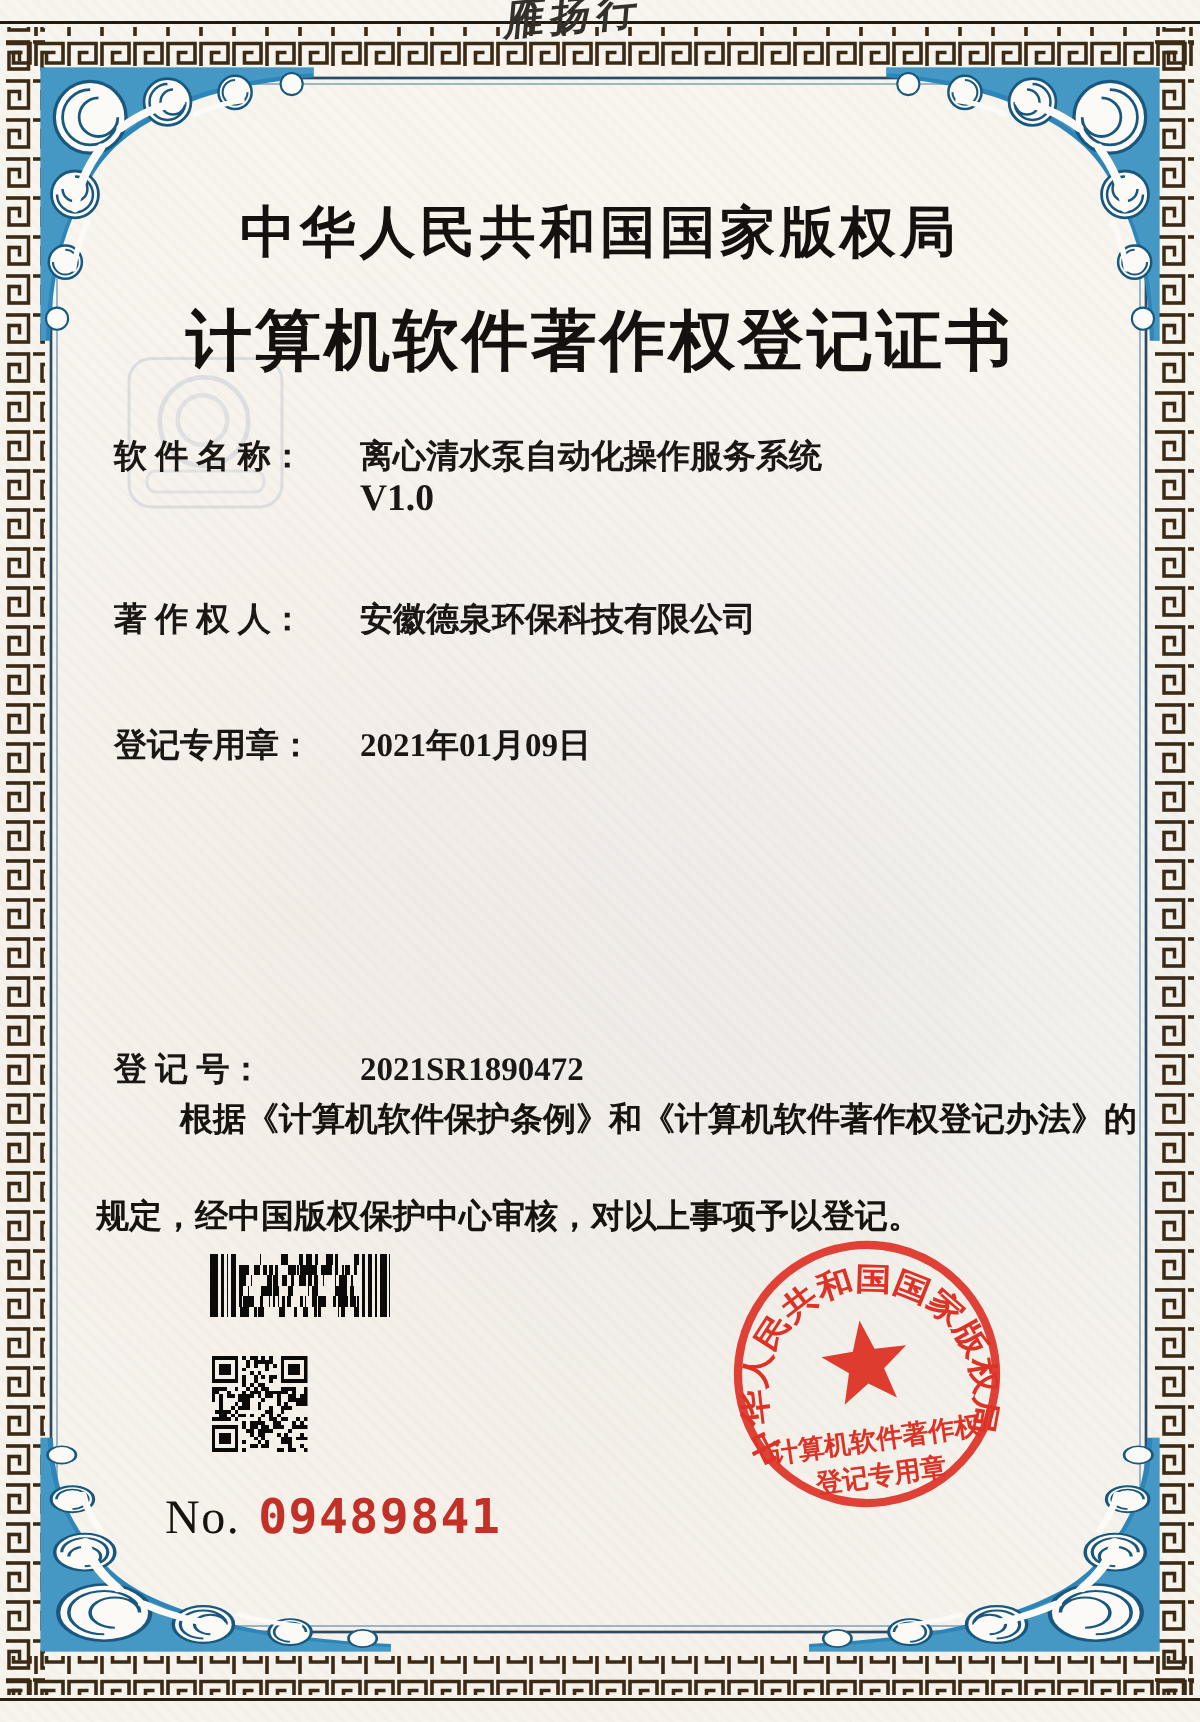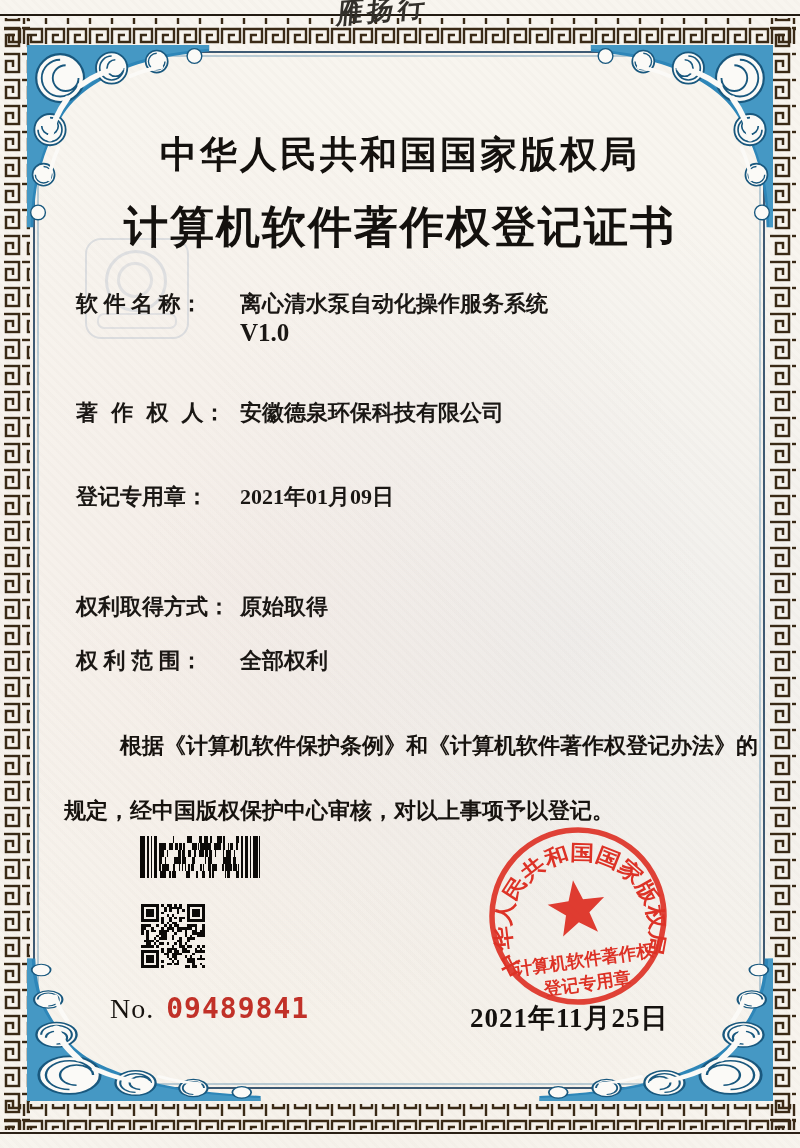--- a/index.html
+++ b/index.html
@@ -29,28 +29,28 @@
   .emboss .ring2{position:absolute;left:30px;top:22px;width:30px;height:30px;border:3px solid rgba(128,150,178,.30);border-radius:50%;}
   .emboss .blobs{position:absolute;left:10px;bottom:8px;width:76px;height:12px;border:2px solid rgba(128,150,178,.30);border-radius:7px;}
   .issuer-title{left:36px;top:130px;width:728px;text-align:center;font-size:37px;font-weight:bold;letter-spacing:3px;color:#14110e;}
   .cert-title{left:36px;top:198px;width:728px;text-align:center;font-size:44px;font-weight:bold;letter-spacing:2px;color:#14110e;}
   .cert-no{left:300px;top:247px;width:418px;text-align:right;font-size:20px;font-weight:bold;}
   .cert-no .lbl{margin-right:14px;}
   .field{left:76px;width:660px;font-size:22px;font-weight:bold;white-space:nowrap;}
   .field .flabel{display:inline-block;width:162px;}
   .field .fvalue{margin-left:2px;}
   .f-swname{top:289px;} .f-swver{left:240px;top:319px;font-size:25px;font-weight:bold;}
-  .f-owner{top:398px;font-family:Liberation Mono, monospace;}
+  .f-owner{top:398px;}
   .f-devdate{top:482px;} .f-pubdate{top:538px;} .f-acq{top:592px;} .f-scope{top:646px;} .f-reg{top:698px;}
   .stmt{font-size:22px;font-weight:bold;white-space:nowrap;color:#17130f;}
   .stmt1{left:120px;top:731px;}
   .stmt2{left:64px;top:796px;}
   .barcode{left:140px;top:836px;}
   .qrcode{left:141px;top:904px;}
-  .serial{left:110px;top:992px;font-size:28px;white-space:nowrap;}
+  .serial{left:110px;top:992px;font-size:32px;white-space:nowrap;}
   .serial .prefix{font-family:"Liberation Serif","DejaVu Serif",serif;color:#17130f;letter-spacing:1px;}
   .serial .number{font-family:"DejaVu Sans Mono",monospace;font-weight:bold;color:#c13128;margin-left:12px;letter-spacing:1px;}
   .seal-svg{left:460px;top:800px;}
   .issue-date{left:470px;top:1000px;font-size:27px;font-weight:bold;letter-spacing:1px;color:#14110e;}
 </style>
 </head>
 <body>
 
 <div class="page">
 
@@ -117,25 +117,22 @@
   </div>
   <div class="abs f-swver">V1.0</div>
 
   <div class="abs field f-owner">
     <span class="flabel">著 作 权 人：</span><span class="fvalue">安徽德泉环保科技有限公司</span>
   </div>
 
   <div class="abs field f-devdate">
     <span class="flabel">登记专用章：</span><span class="fvalue">2021年01月09日</span>
   </div>
-  <div class="abs field f-acq">
-    <span class="flabel">权利取得方式：</span><span class="fvalue">原始取得</span>
-  </div>
-  <div class="abs field f-scope">
-    <span class="flabel">权 利 范 围：</span><span class="fvalue">全部权利</span>
+  <div class="abs field f-reg">
+    <span class="flabel">登  记  号：</span><span class="fvalue">2021SR1890472</span>
   </div>
 
   <div class="abs stmt stmt2">规定，经中国版权保护中心审核，对以上事项予以登记。</div>
   <div class="abs stmt stmt1">根据《计算机软件保护条例》和《计算机软件著作权登记办法》的</div>
 
   <svg class="abs barcode" width="120" height="42" viewBox="0 0 120 42" shape-rendering="crispEdges">
     <rect x="0" y="0" width="5" height="42" fill="#0c0a08"></rect>
     <rect x="7" y="0" width="2" height="42" fill="#0c0a08"></rect>
     <rect x="11" y="0" width="1" height="42" fill="#0c0a08"></rect>
     <rect x="14" y="0" width="3" height="42" fill="#0c0a08"></rect>
@@ -484,15 +481,14 @@
         <textPath href="#sealArc" startOffset="50%" text-anchor="middle" lengthAdjust="spacingAndGlyphs" textLength="288">中华人民共和国国家版权局</textPath>
       </text>
       <g transform="translate(570,906)">
         <polygon points="0,-30 7.3,-10 28.5,-9.3 11.8,3.8 17.6,24.3 0,12.4 -17.6,24.3 -11.8,3.8 -28.5,-9.3 -7.3,-10" fill="#dd3226" opacity=".95"></polygon>
       </g>
       <text x="570" y="962" text-anchor="middle" font-size="17.5" font-weight="bold" fill="#dd3226" font-family="Liberation Serif, DejaVu Serif, serif">计算机软件著作权</text>
       <text x="570" y="986" text-anchor="middle" font-size="17.5" font-weight="bold" fill="#dd3226" font-family="Liberation Serif, DejaVu Serif, serif">登记专用章</text>
     </g>
   </svg>
 
-  <div class="abs issue-date">2021年11月25日</div>
 
 </div>
 
 </body></html>

